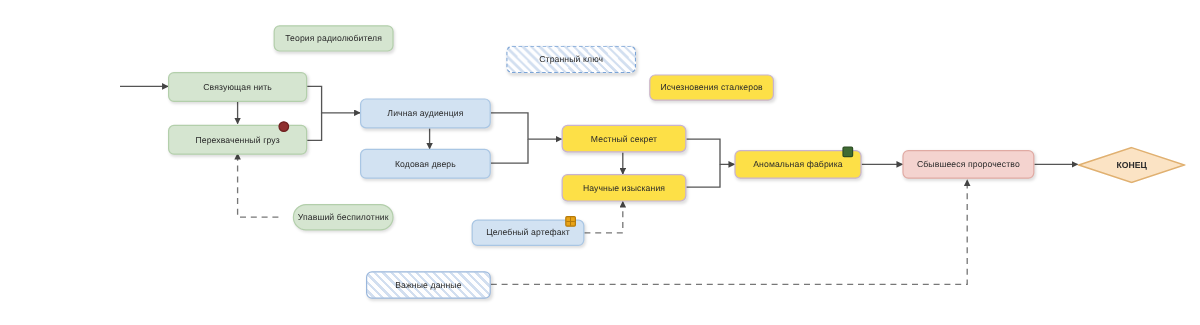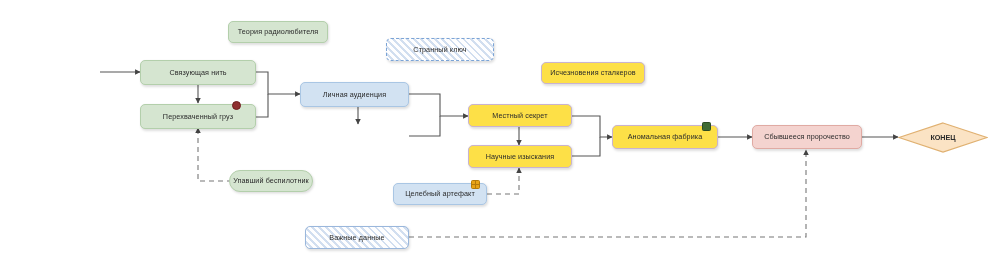--- a/index.html
+++ b/index.html
@@ -34,20 +34,21 @@
   .red   {background:#f4d3cf;border:1px solid #e0aaa3;}
   .hatchblue{
     background:#eef3fa;
     background-image:repeating-linear-gradient(45deg,rgba(255,255,255,.95) 0 3px,rgba(205,219,238,.85) 3px 5px);
     border:1px solid #9ab7dc;
   }
   .dashnode{
     background:#eef3fa;
     background-image:repeating-linear-gradient(45deg,rgba(255,255,255,.95) 0 3px,rgba(205,219,238,.85) 3px 5px);
     border:1.4px dashed #7ba4d6;
+    margin-left:36px;
   }
 
   
   .diamond{
     position:absolute;
     display:flex;align-items:center;justify-content:center;
     font-size:7.2px;font-weight:bold;color:#2a2a2a;
     white-space:nowrap;
   }
   .diamond .dshape{
@@ -132,28 +133,31 @@
 
   <div class="node green" style="left:140px;top:104px;width:116px;height:25px;">
     <span class="lbl">Перехваченный груз</span>
     <span class="badge badge-red" style="right:14px;top:-4px;"></span>
   </div>
 
   <div class="node green" style="left:228px;top:21px;width:100px;height:22px;">
     <span class="lbl">Теория радиолюбителя</span>
   </div>
 
-  <div class="node green" style="left:229px;top:170px;width:84px;height:22px;border-radius:11px;">
+  <div class="node green" style="left:244px;top:170px;width:84px;height:22px;border-radius:11px;">
     <span class="lbl">Упавший беспилотник</span>
   </div>
 
   <div class="node blue" style="left:300px;top:82px;width:109px;height:25px;">
     <span class="lbl">Личная аудиенция</span>
   </div>
 
+  <div class="node blue" style="left:300px;top:124px;width:109px;height:25px;">
+    <span class="lbl">Кодовая дверь</span>
+  </div>
 
   <div class="node dashnode" style="left:386px;top:38px;width:108px;height:23px;">
     <span class="lbl">Странный ключ</span>
   </div>
 
   <div class="node blue" style="left:393px;top:183px;width:94px;height:22px;">
     <span class="lbl">Целебный артефакт</span>
     <span class="badge badge-orange" style="right:6px;top:-4px;"></span>
   </div>
 

